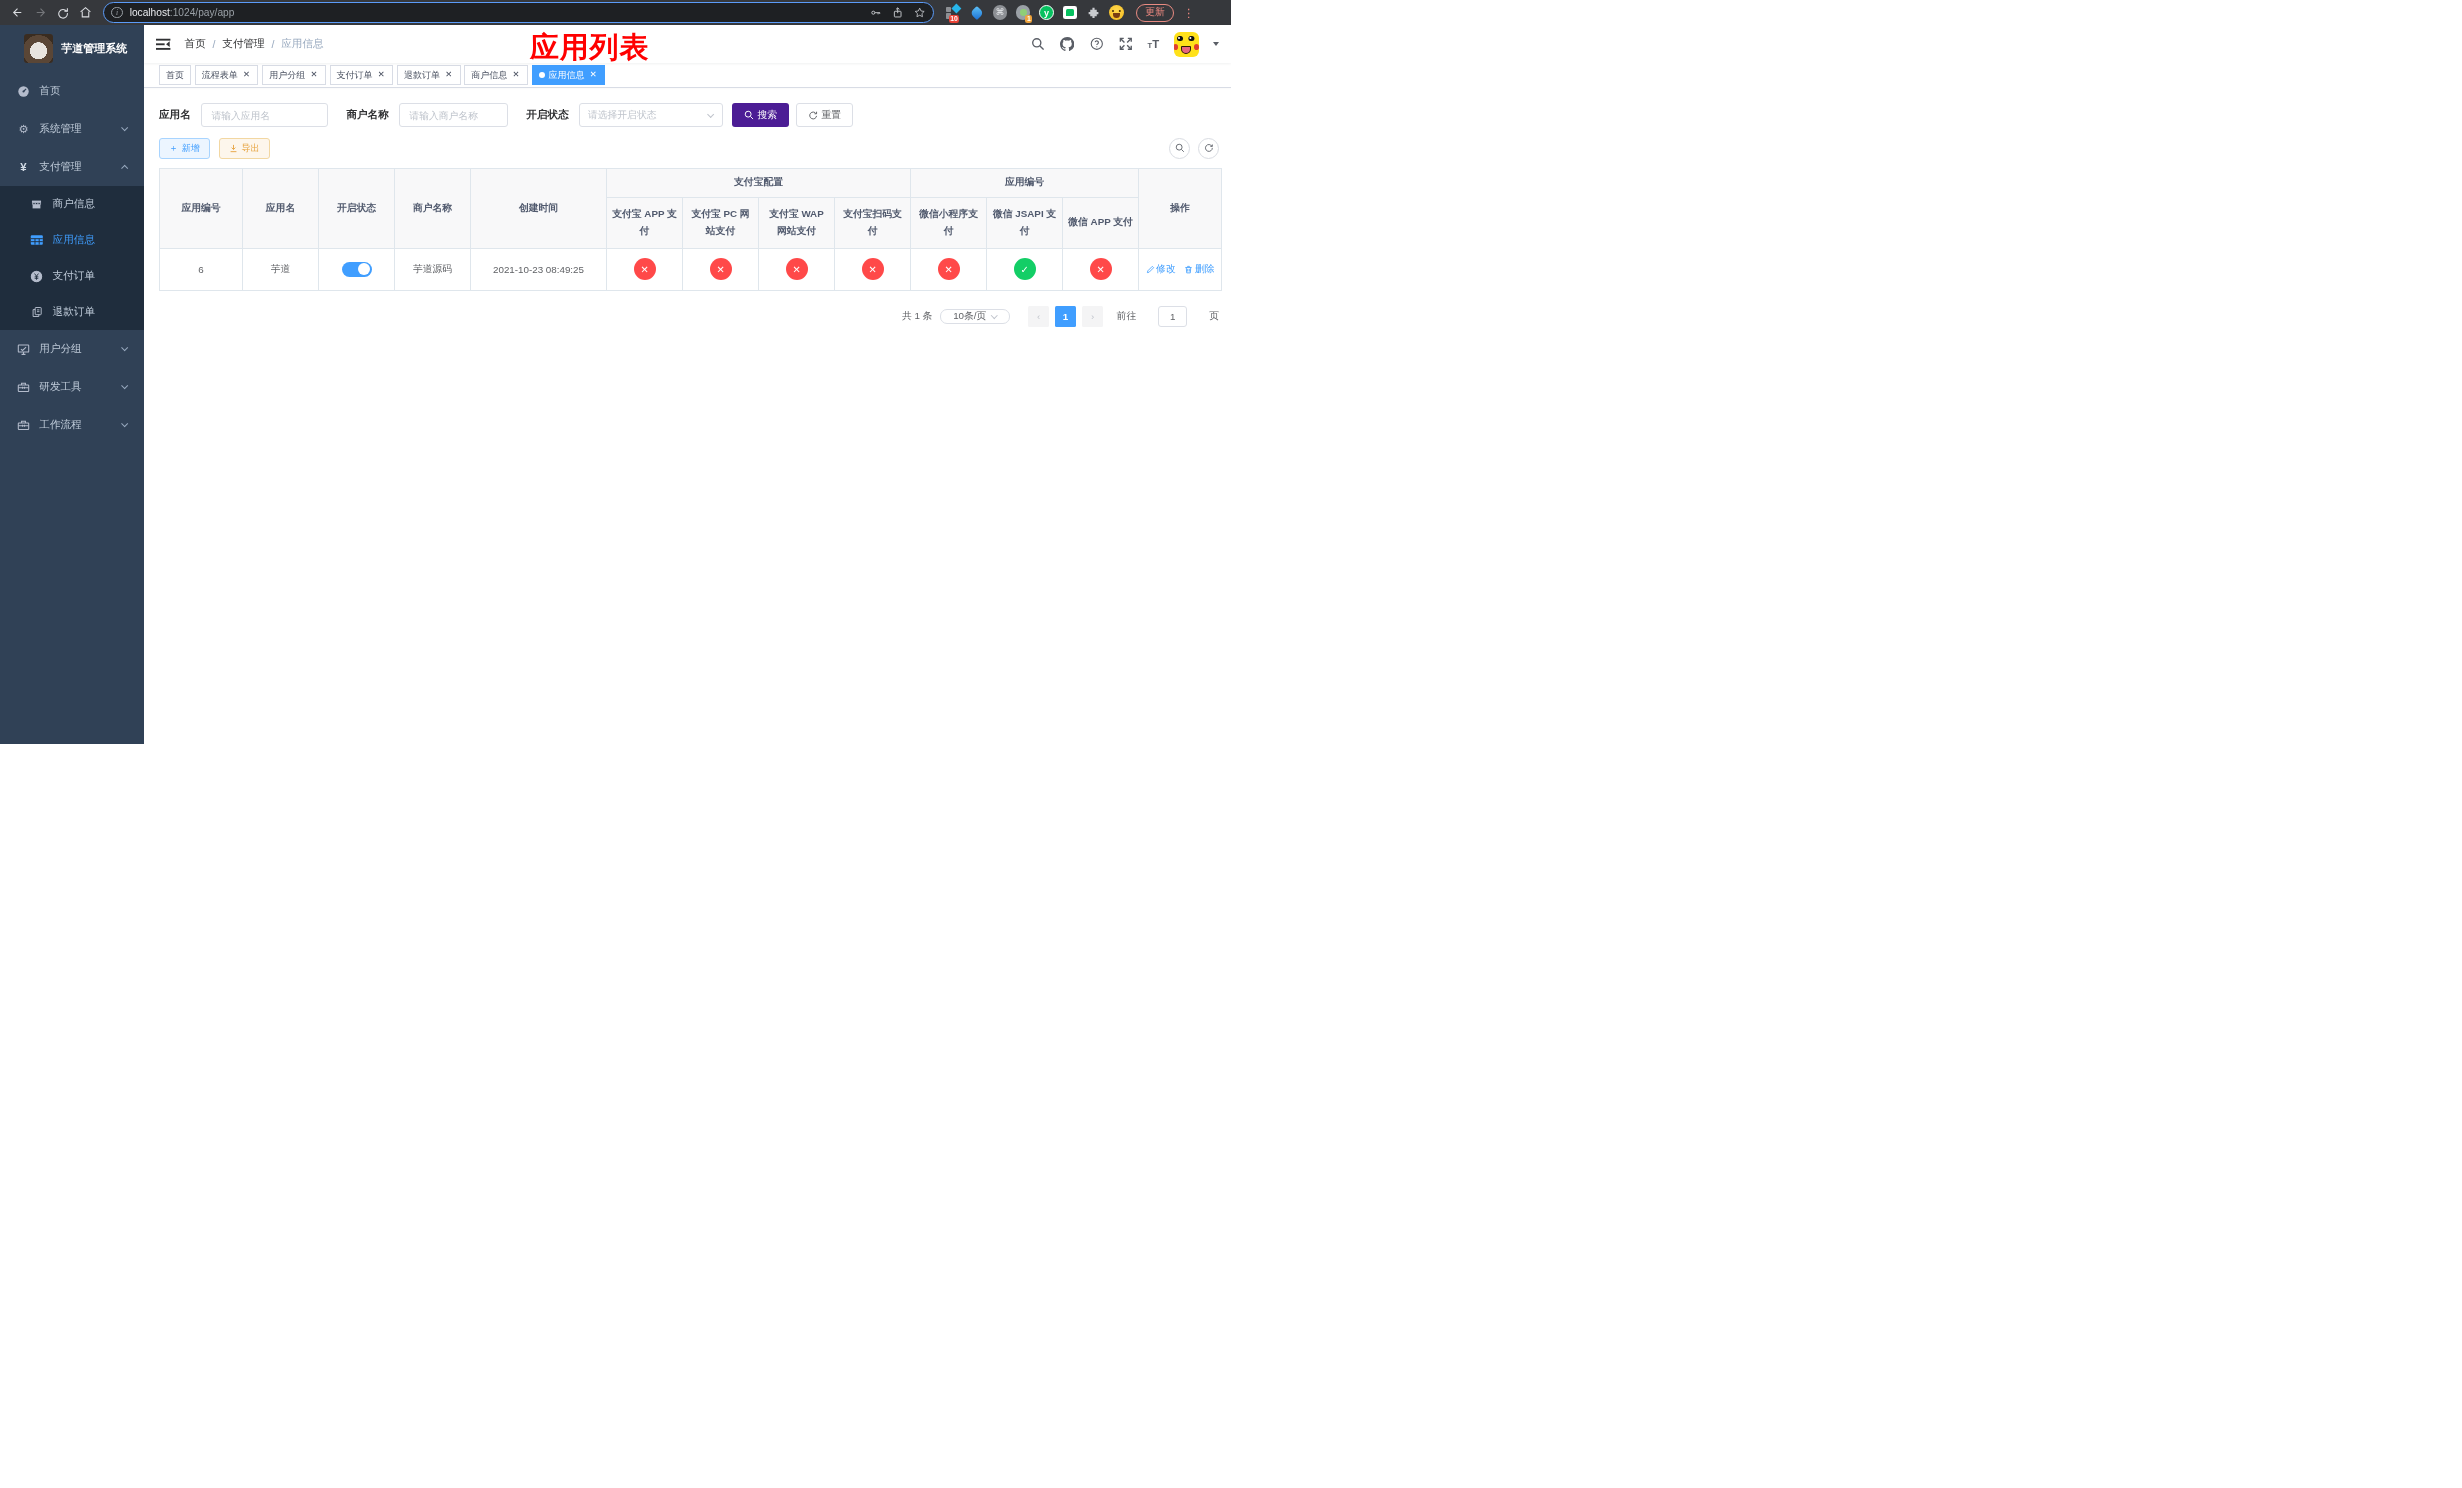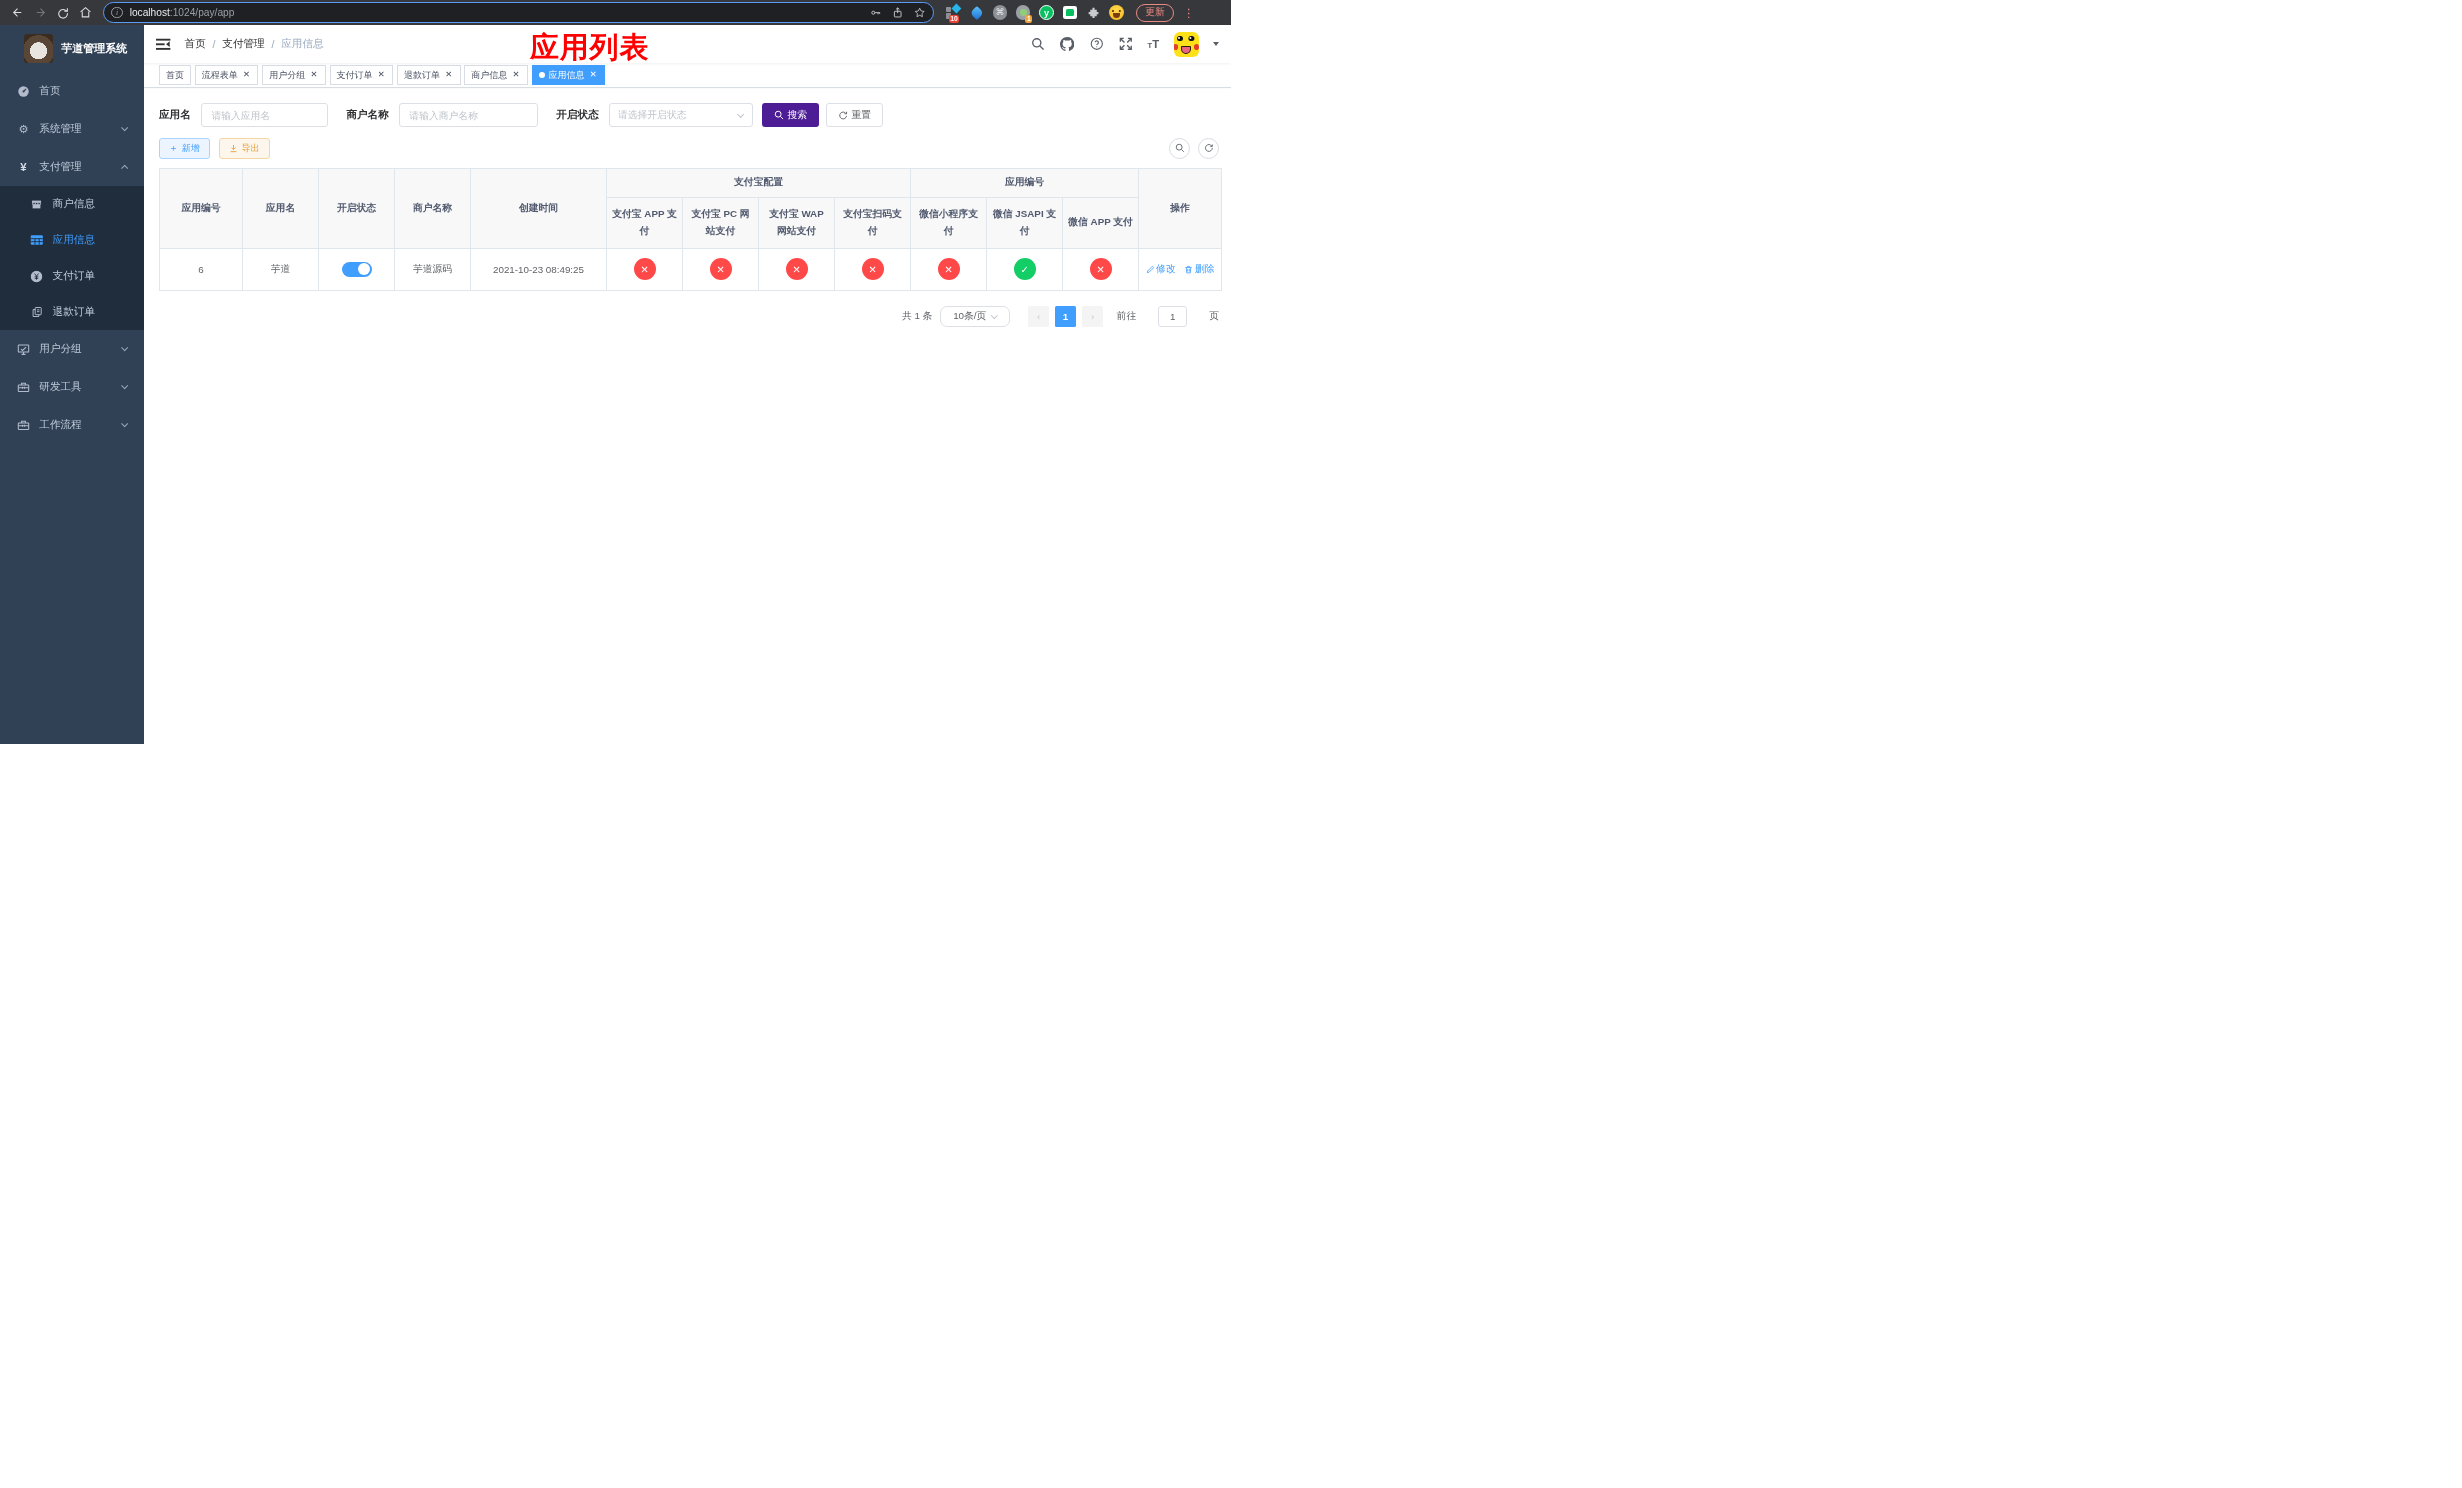--- a/index.html
+++ b/index.html
@@ -112,21 +112,21 @@
   .status-circle { display:inline-flex; align-items:center; justify-content:center; width:22px; height:22px; border-radius:50%; color:#fff; font-size:9.8px; }
   .status-circle.fail { background:#ff4949; }
   .status-circle.pass { background:#13ce66; }
   .oplink { color:#409EFF; font-size:9.8px; display:inline-flex; align-items:center; gap:1.5px; cursor:pointer; white-space:nowrap; }
   .oplink + .oplink { margin-left:6px; }
   .oplink svg { width:9px; height:9px; }
 
   
   .pager { margin-top:15px; width:1060px; display:flex; align-items:center; justify-content:flex-end; font-size:9.8px; color:#606266; }
   .pager .total { margin-right:7.6px; }
-  .psizesel { width:70px; height:21px; border:0.8px solid #dcdfe6; border-radius:7px; display:flex; align-items:center; justify-content:center; gap:6px; color:#606266; position:relative; margin-right:12px; }
+  .psizesel { width:70px; height:15px; border:0.8px solid #dcdfe6; border-radius:7px; display:flex; align-items:center; justify-content:center; gap:6px; color:#606266; position:relative; margin-right:12px; }
   .psizesel .chevs { width:4.5px; height:4.5px; border-right:1px solid #c0c4cc; border-bottom:1px solid #c0c4cc; transform:rotate(45deg); margin-top:-2.3px; }
   .pbtn { width:21px; height:21px; border-radius:1.5px; background:#f4f4f5; color:#c0c4cc; display:flex; align-items:center; justify-content:center; margin-left:6px; font-size:9.8px; cursor:pointer; }
   .pnum { width:21px; height:21px; border-radius:1.5px; background:#409EFF; color:#fff; display:flex; align-items:center; justify-content:center; margin-left:6px; font-weight:700; cursor:pointer; }
   .jump { display:flex; align-items:center; margin-left:13.6px; gap:22px; }
   .jumpinput { width:29px; height:21px; border:0.8px solid #dcdfe6; border-radius:3px; text-align:center; font-size:9.8px; color:#606266; }
 
   .annotation { position:absolute; left:530px; top:28px; font-size:29px; font-weight:900; color:#ff0000; z-index:60; letter-spacing:0.8px; }
   svg { display:block; }
 </style>
 </head>
@@ -408,21 +408,21 @@
         </div>
     </div>
 
     <div class="content">
 
       <div class="filters">
         <span class="flabel">应用名</span>
         <input class="finput" style="width: 127px;" placeholder="请输入应用名">
         <span class="gap24"></span>
         <span class="flabel">商户名称</span>
-        <input class="finput" style="width: 139px;" placeholder="请输入商户名称">
+        <input class="finput" style="width: 109px;" placeholder="请输入商户名称">
         <span class="gap24"></span>
         <span class="flabel">开启状态</span>
         <div class="fselect">
           <span>请选择开启状态</span>
           <i class="chevs"></i>
         </div>
         <span class="gap12"></span>
         <button class="btn btn-primary">
           <svg width="9.8" height="9.8" viewBox="0 0 20 20" fill="none" stroke="#fff" stroke-width="2">
               <circle cx="8.5" cy="8.5" r="6"></circle>

